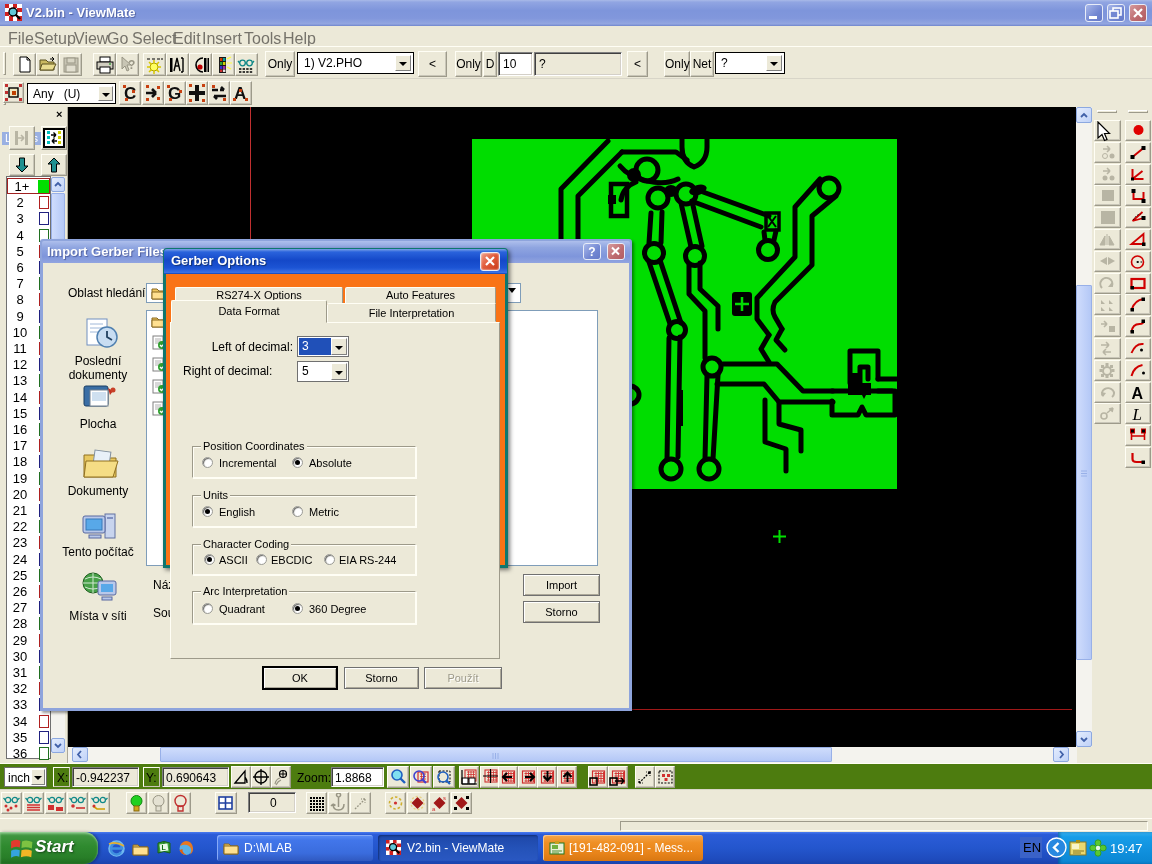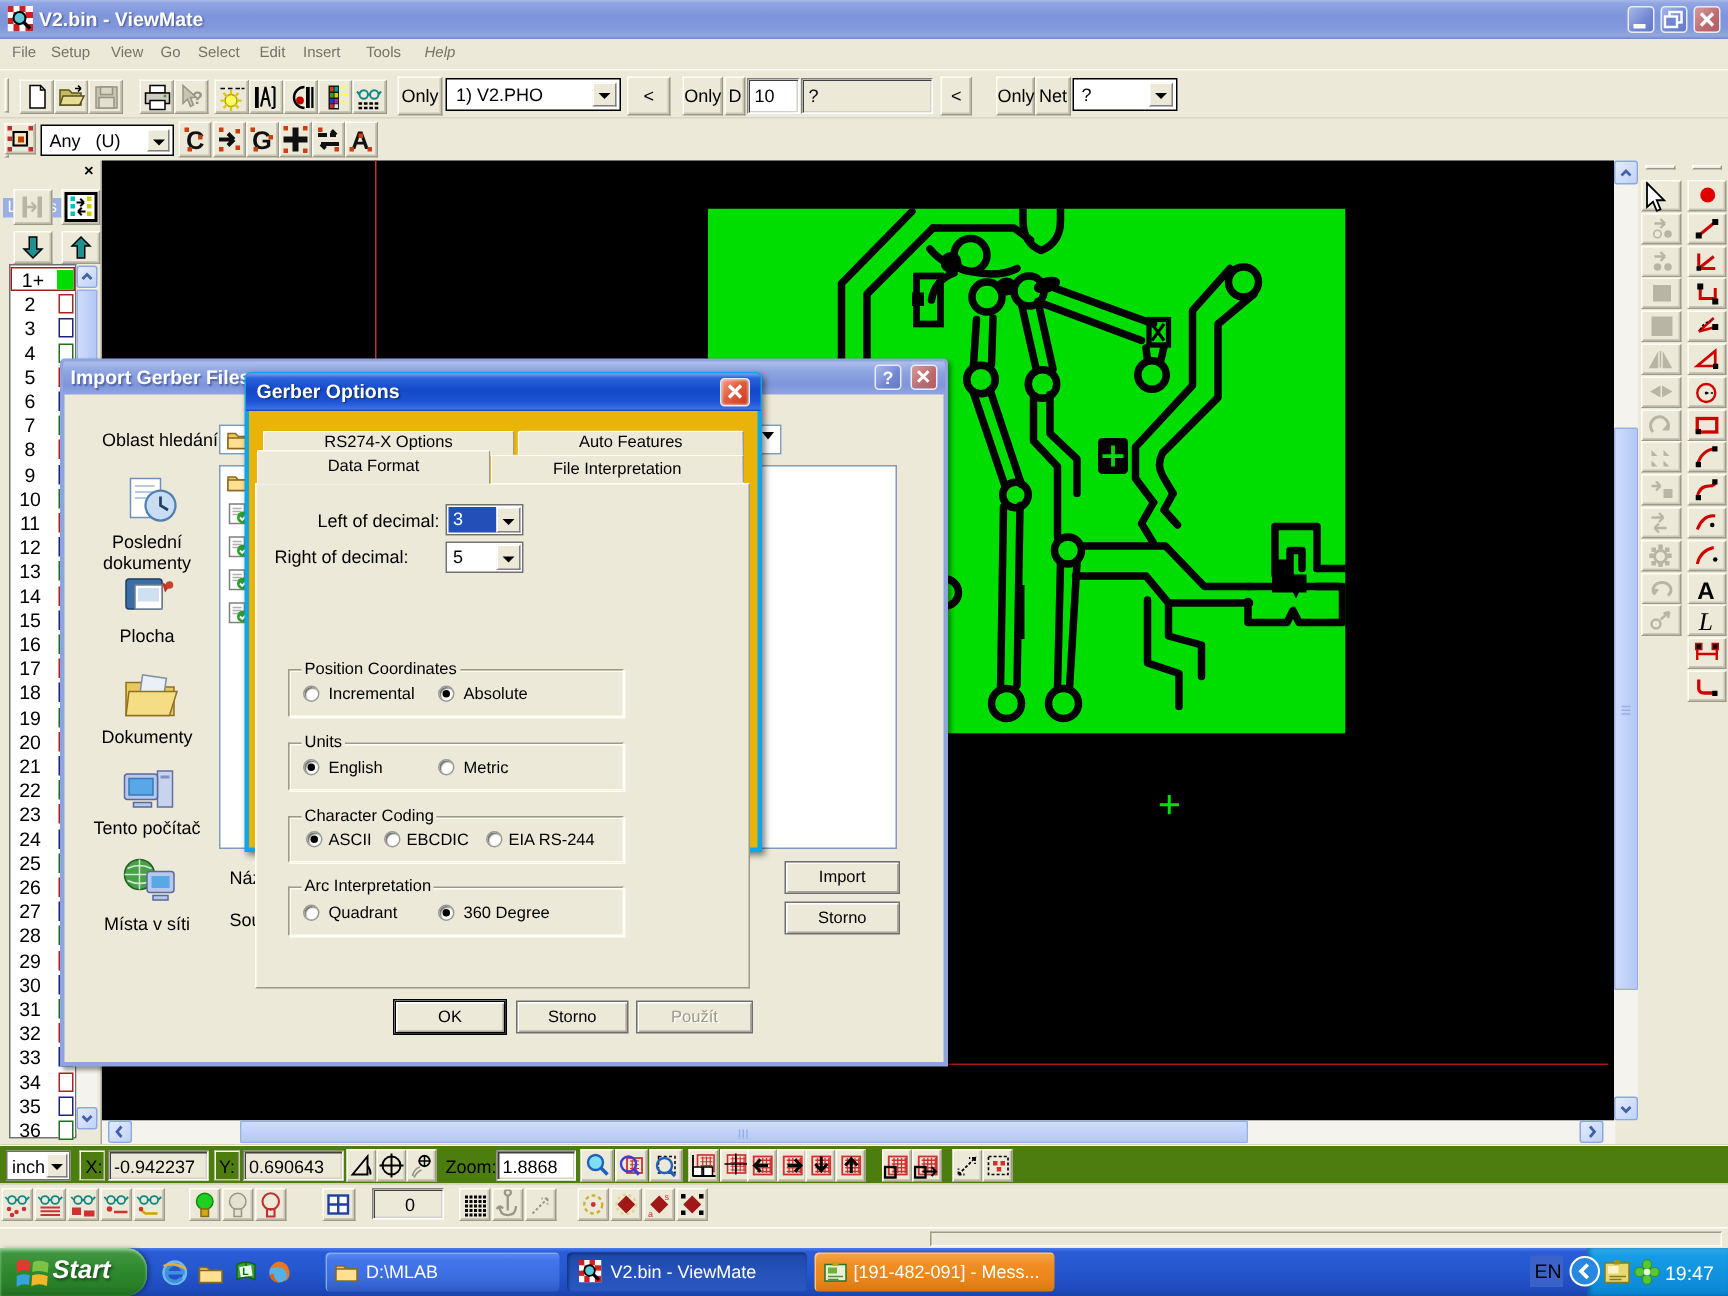--- a/index.html
+++ b/index.html
@@ -50,30 +50,30 @@
         <rect x="2" y="6" width="8" height="7" fill="#7287d2" stroke="#fff" stroke-width="1.6"></rect>
       </svg>
  </div>
  <div class="wbtn" style="left:1129px;top:4px;background:linear-gradient(135deg,#d69a9d,#bd6a6e 60%,#b25d62);">
   <svg width="16" height="16" viewBox="0 0 16 16" style="position:absolute;left:0;top:0;">
         <path d="M4 4 L12 12 M12 4 L4 12" stroke="#fff" stroke-width="2.2"></path>
       </svg>
  </div>
 </div>
 
-<div class="abs" id="menubar" style="left:0;top:26px;width:1152px;height:20px;background:#ece9d8;color:#75726a;font-size:10px;">
+<div class="abs" id="menubar" style="left:0;top:26px;width:1152px;height:20px;background:#ece9d8;color:#75726a;font-size:16px;">
  <span class="abs" style="left:8px;top:4px;">File</span>
  <span class="abs" style="left:34px;top:4px;">Setup</span>
  <span class="abs" style="left:74px;top:4px;">View</span>
  <span class="abs" style="left:107px;top:4px;">Go</span>
  <span class="abs" style="left:132px;top:4px;">Select</span>
  <span class="abs" style="left:173px;top:4px;">Edit</span>
  <span class="abs" style="left:202px;top:4px;">Insert</span>
  <span class="abs" style="left:244px;top:4px;">Tools</span>
- <span class="abs" style="left:283px;top:4px;font-style:italic;">Help</span>
+ <span class="abs" style="left:283px;top:4px;">Help</span>
 </div>
 
 <div class="abs" id="tb1" style="left:0;top:46px;width:1152px;height:32px;background:#ece9d8;border-top:1px solid #fffef5;">
  <div class="grip" style="left:3px;top:5px;height:23px;"></div>
 
  <div class="tbtn" style="left:13px;top:6px;width:23px;height:23px;"><svg width="21" height="21">
         <path d="M6 3 H13 L16 6 V18 H6 Z" fill="#fff" stroke="#000"></path>
         <path d="M13 3 V6 H16" fill="none" stroke="#000"></path>
       </svg></div>
 
@@ -667,21 +667,21 @@
         <path d="M4 4 h6 M4 6 h6 M4 8 h6" stroke="#b0b0b0"></path>
         <circle cx="11" cy="10" r="4" fill="#30a030"></circle>
         <path d="M9 10 l1.5 1.5 L13.5 8.5" stroke="#fff" stroke-width="1.3" fill="none"></path>
       </svg>
  </div>
  <span class="abs" style="left:110px;top:336px;font-size:12px;">Název souboru:</span>
  <span class="abs" style="left:110px;top:364px;font-size:12px;">Soubory typu:</span>
  <div class="btn" style="left:480px;top:332px;width:77px;height:22px;line-height:20px;">Import</div>
  <div class="btn" style="left:480px;top:359px;width:77px;height:22px;line-height:20px;">Storno</div>
 </div>
-<div class="abs" id="gerberdlg" style="left:163px;top:248px;width:345px;height:320px;background:#eab308;border:3px solid #0ea5e9;border-radius:4px 4px 0 0;box-shadow:2px 2px 4px rgba(0,0,0,0.5);">
+<div class="abs" id="gerberdlg" style="left:163px;top:248px;width:345px;height:320px;background:#f97316;border:3px solid #0f766e;border-radius:4px 4px 0 0;box-shadow:2px 2px 4px rgba(0,0,0,0.5);">
  <div class="abs" style="left:-2px;top:-2px;width:343px;height:25px;background:linear-gradient(180deg,#7ba2e8 0%,#2a63dc 12%,#1448c8 45%,#1c54d4 75%,#3a70e4 94%,#1040b0 100%);border-radius:3px 3px 0 0;">
    <span class="abs" style="left:7px;top:4px;font-size:13px;font-weight:bold;color:#fff;text-shadow:1px 1px 1px #103070;">Gerber Options</span>
    <div class="wbtn" style="left:316px;top:3px;width:20px;height:19px;background:linear-gradient(135deg,#f0a088,#e25d3d 45%,#c83818);box-shadow:inset 0 0 2px #fff;"><svg width="18" height="17">
           <path d="M5 4 L13 12 M13 4 L5 12" stroke="#fff" stroke-width="2.2"></path>
         </svg></div>
  </div>
 
  <div class="tab" style="left:9px;top:36px;width:168px;height:17px;border-bottom:none;"><span style="position:relative;top:1px;">RS274-X Options</span></div>
  <div class="tab" style="left:179px;top:36px;width:151px;height:17px;"><span style="position:relative;top:1px;">Auto Features</span></div>
  <div class="tab" style="left:161px;top:52px;width:169px;height:19px;"><span style="position:relative;top:3px;">File Interpretation</span></div>

